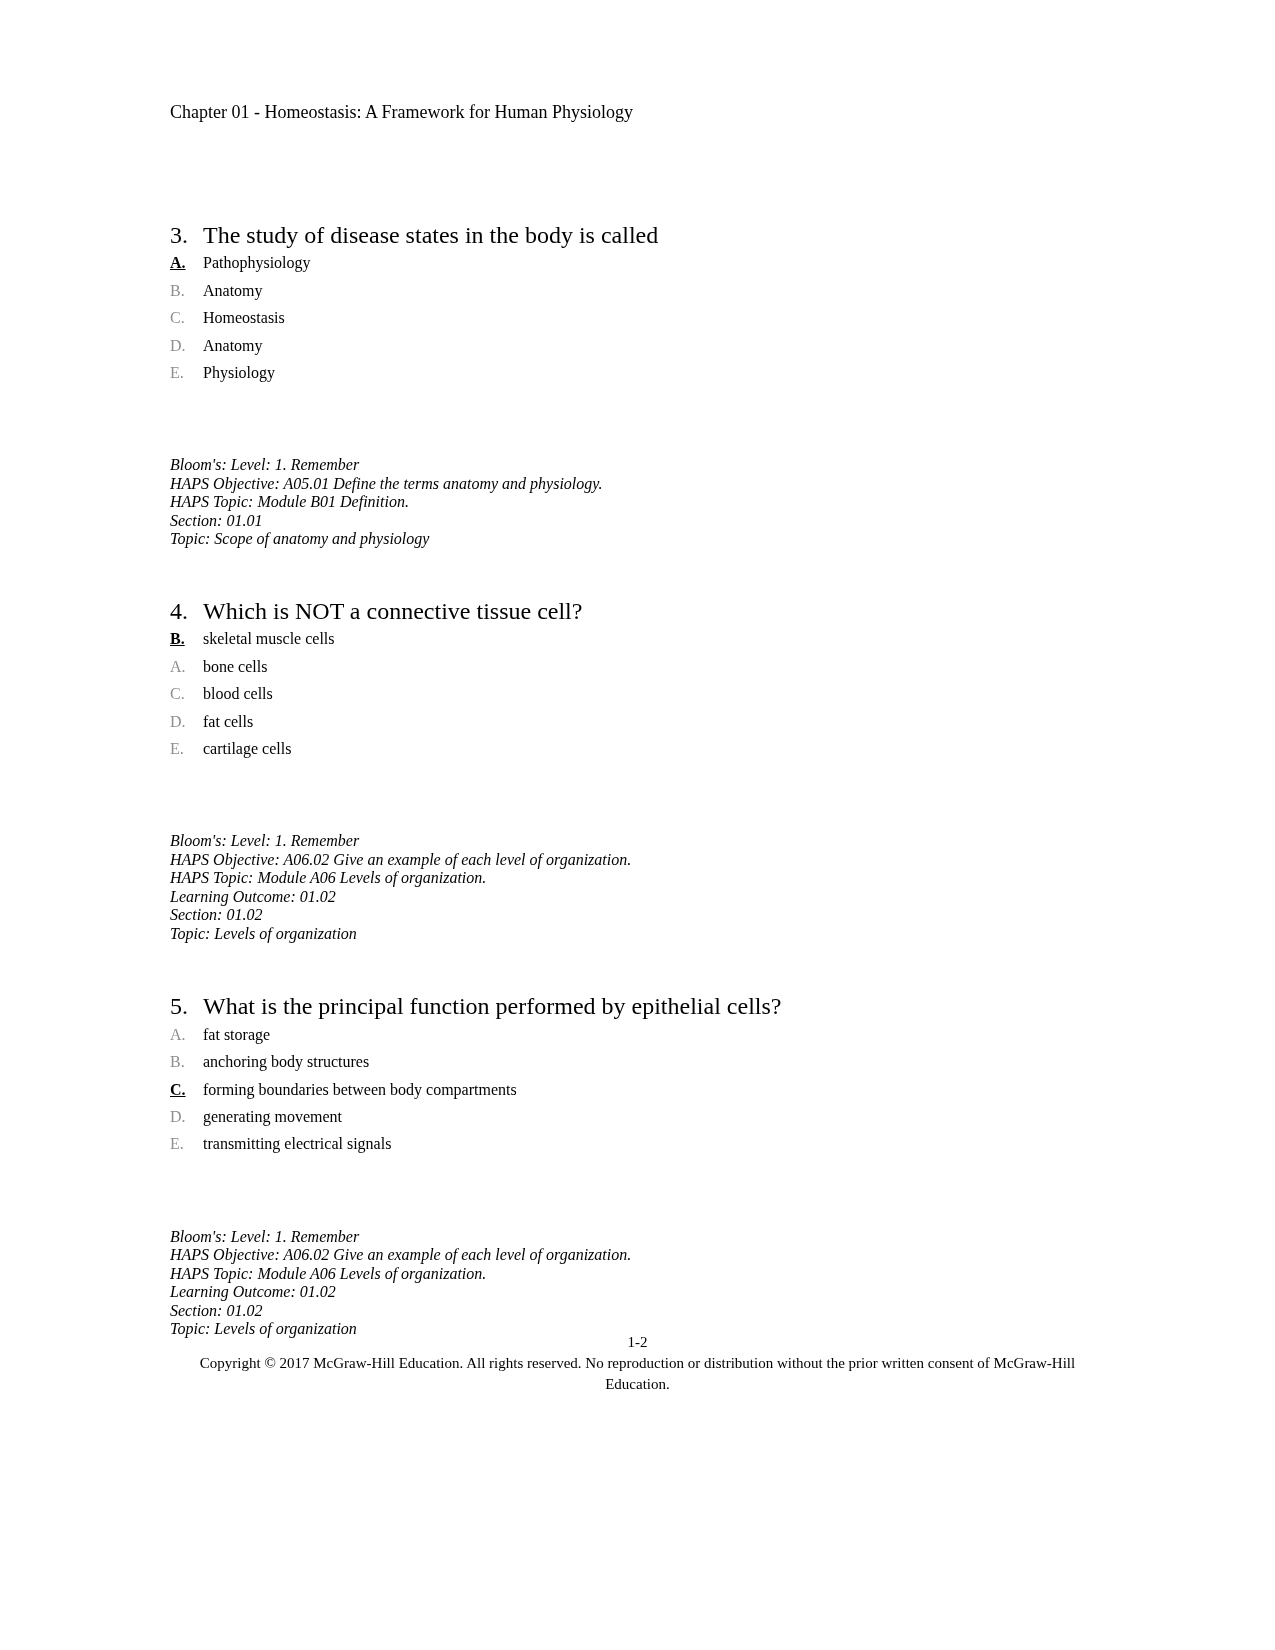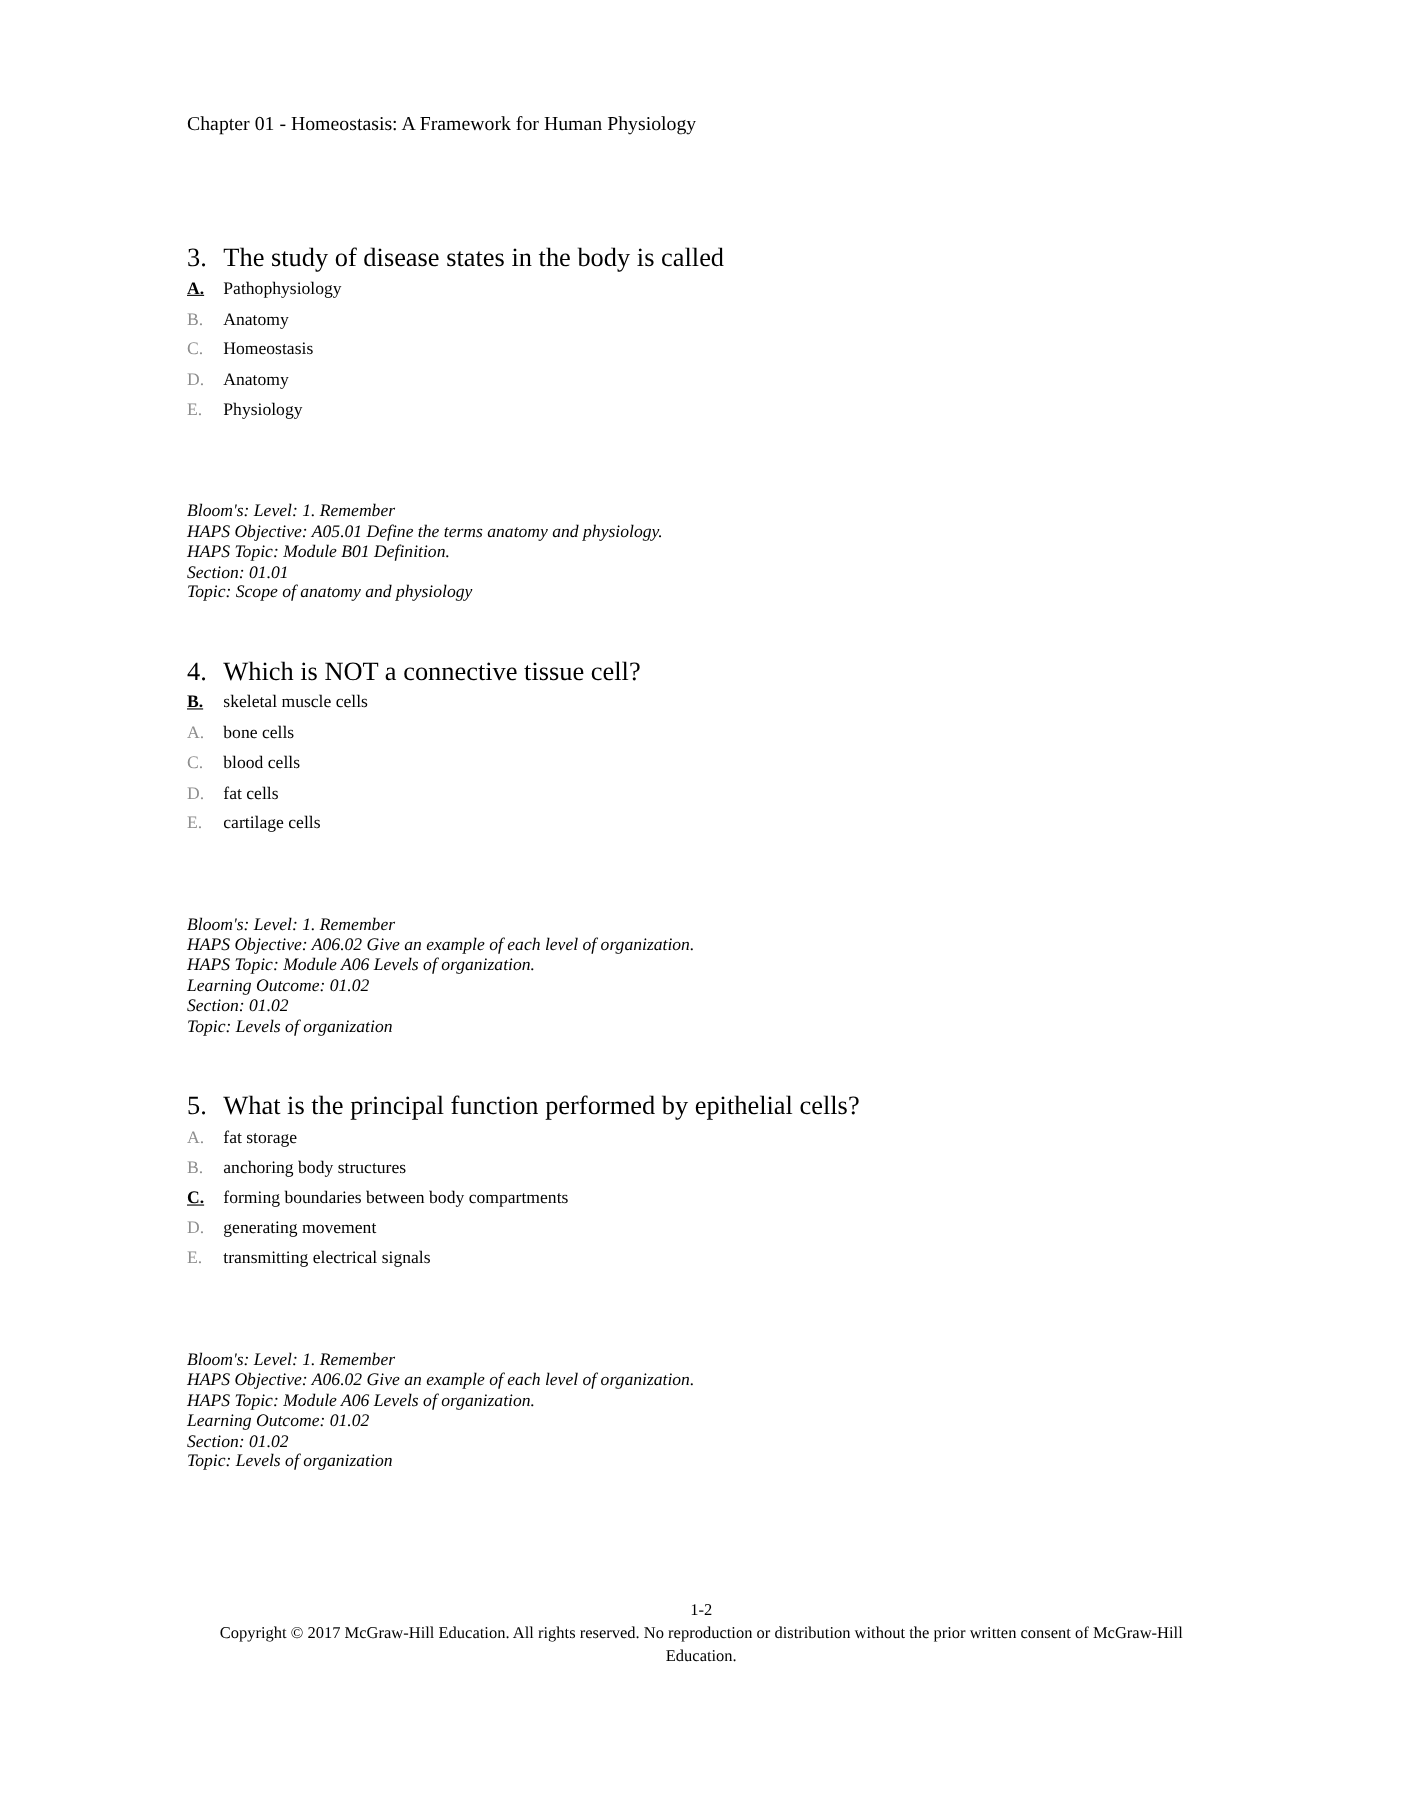--- a/index.html
+++ b/index.html
@@ -60,21 +60,21 @@
     margin: 0;
     font-size: 16px;
     line-height: 18.5px;
     font-style: italic;
     color: #000000;
   }
   .doc-footer {
     position: absolute;
     left: 0;
     right: 0;
-    top: 1454px;
+    top: 1332px;
     text-align: center;
     font-size: 15px;
     line-height: 21px;
     color: #000000;
   }
   .page-number {
     margin: 0;
   }
   .copyright {
     margin: 0 auto;

